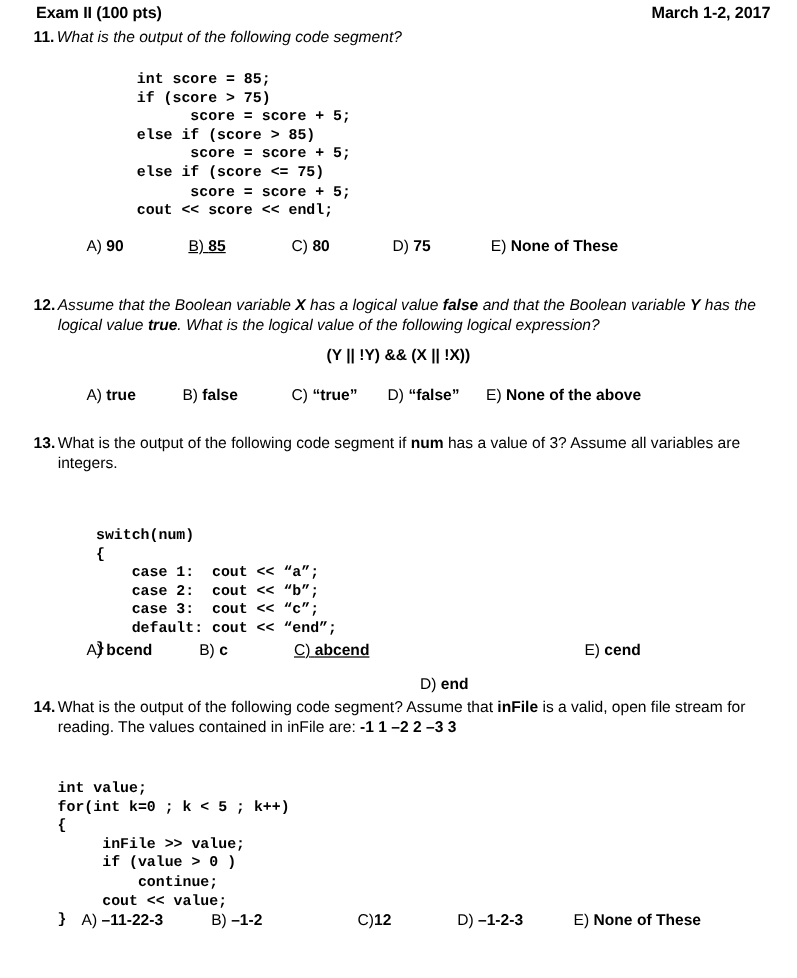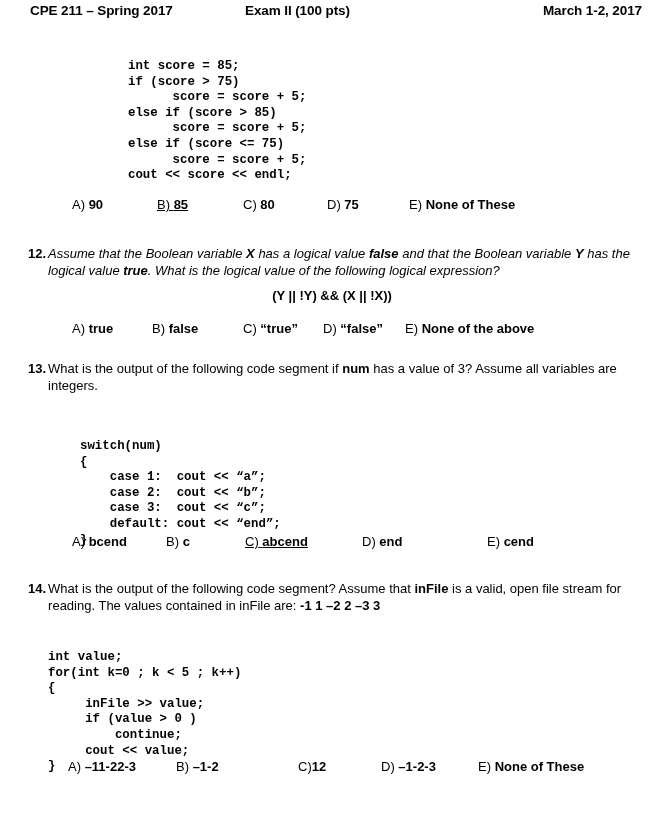--- a/index.html
+++ b/index.html
@@ -100,27 +100,32 @@
   }
   .opt .lbl { font-weight: normal; }
   .opt .val { font-weight: bold; }
 </style>
 </head>
 <body>
 
 <div class="page">
 
   <div class="header">
-    <span class="h-course">CPE 211 – Spring 2017</span>
     <span class="h-exam">Exam II (100 pts)</span>
     <span class="h-date">March 1-2, 2017</span>
   </div>
 
-
-  <div class="code" style="top:59px; left:128px;">int score = 85;
+  <div class="question" style="top:22px;">
+    <div class="q-line">
+      <span class="q-num">11.</span>
+      <span class="q-text italic">What is the output of the following code segment?</span>
+    </div>
+  </div>
+
+  <div class="code" style="top:59px; left:114px;">int score = 85;
 if (score &gt; 75)
       score = score + 5;
 else if (score &gt; 85)
       score = score + 5;
 else if (score &lt;= 75)
       score = score + 5;
 cout &lt;&lt; score &lt;&lt; endl;</div>
 
   <div class="options" style="top:198px;">
     <div class="opt" style="left:72px;">
@@ -200,21 +205,21 @@
       <span class="val">bcend</span>
     </div>
     <div class="opt" style="left:166px;">
       <span class="lbl">B)</span>
       <span class="val">c</span>
     </div>
     <div class="opt" style="left:245px;text-decoration:underline;">
       <span class="lbl">C)</span>
       <span class="val">abcend</span>
     </div>
-    <div class="opt" style="left:362px;">
+    <div class="opt" style="left:350px;margin-top:28px;">
       <span class="lbl">D)</span>
       <span class="val">end</span>
     </div>
     <div class="opt" style="left:487px;">
       <span class="lbl">E)</span>
       <span class="val">cend</span>
     </div>
   </div>
 
   <div class="question" style="top:580px;">

